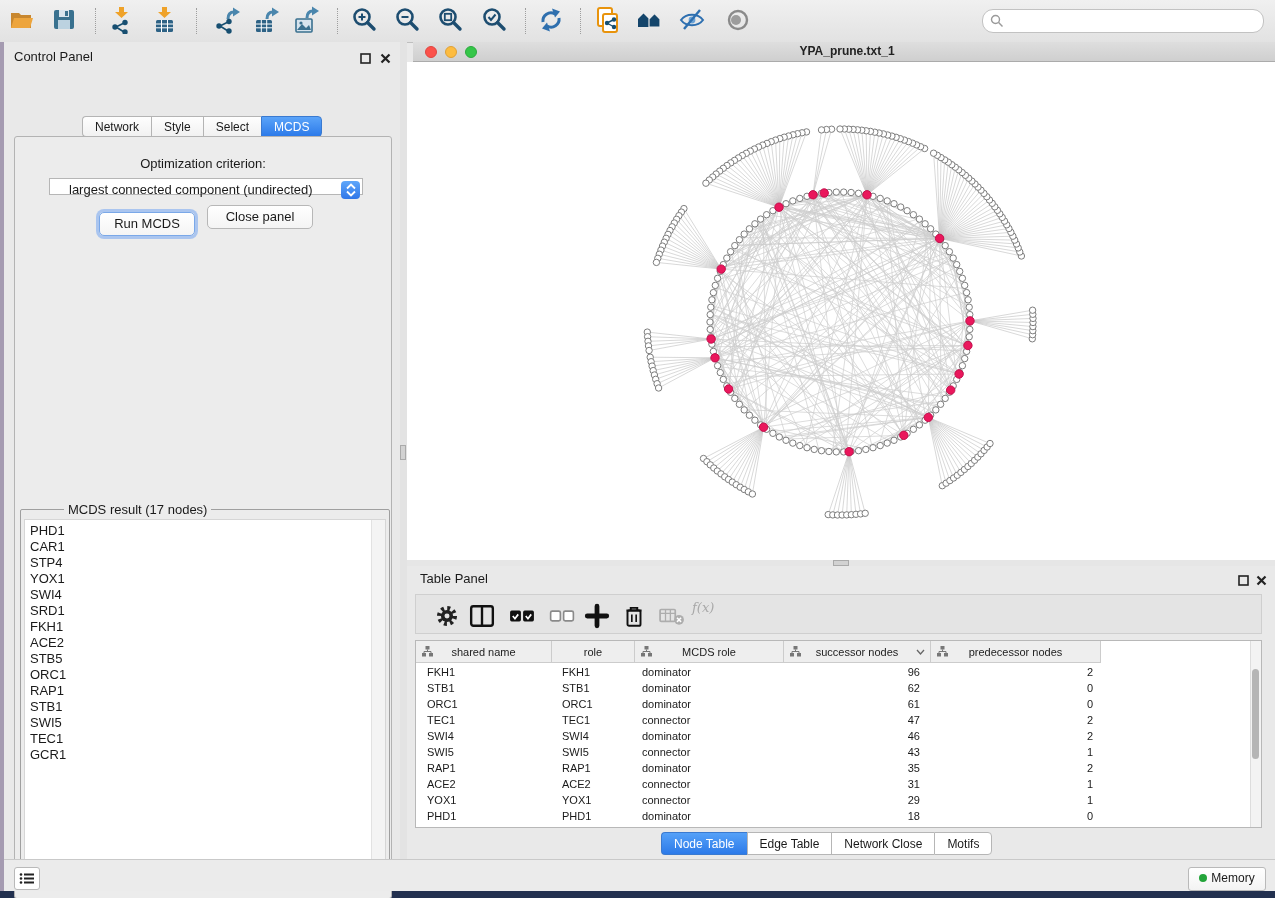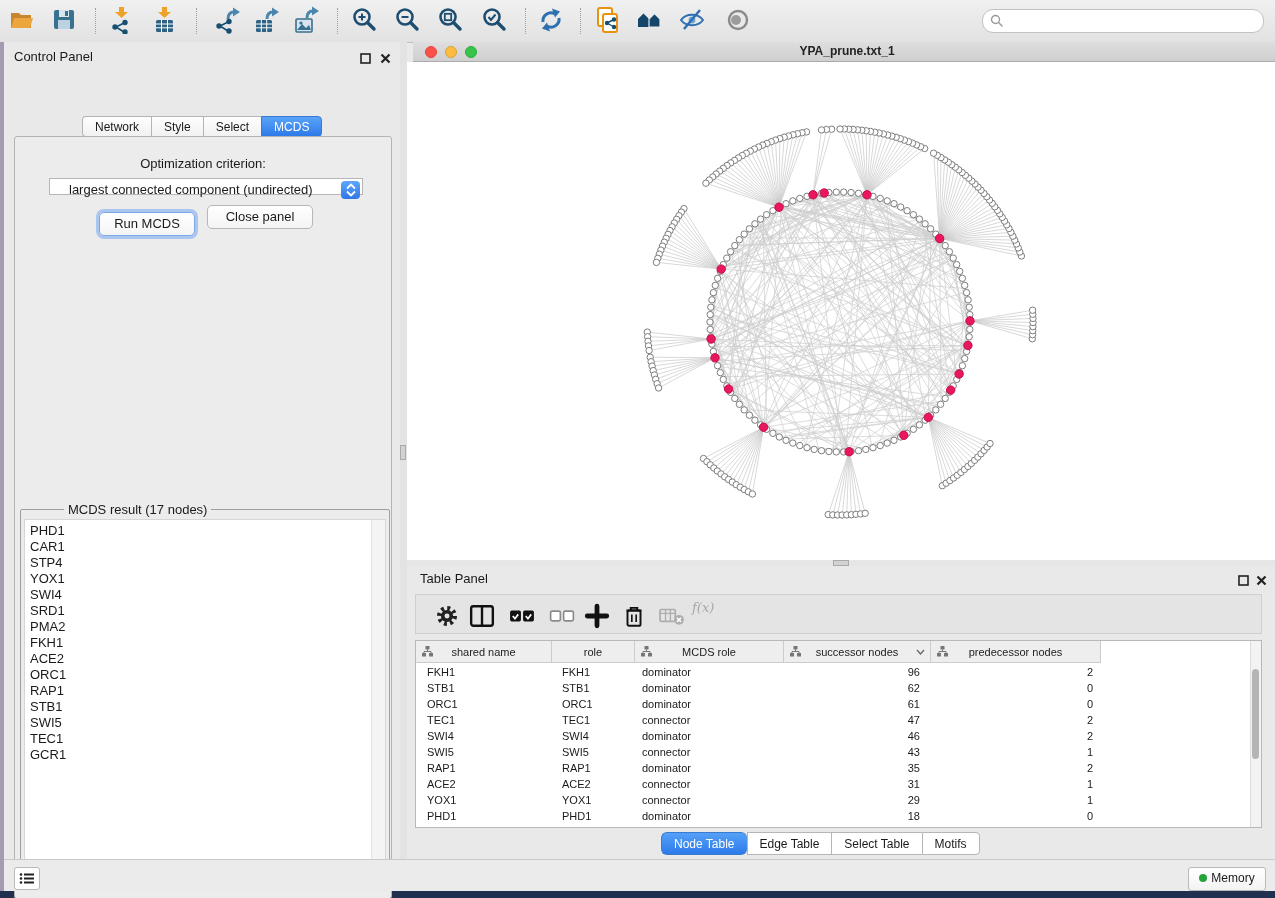--- a/index.html
+++ b/index.html
@@ -78,21 +78,21 @@
   .c2{width:149px;padding-left:7px;box-sizing:border-box;}
   .c3{width:147px;text-align:right;padding-right:11px;box-sizing:border-box;}
   .c4{width:170px;text-align:right;padding-right:8px;box-sizing:border-box;}
   #tbl-scroll{position:absolute;right:0;top:0;bottom:0;width:10px;background:#f3f3f3;border-left:1px solid #ddd;}
   #tbl-thumb{position:absolute;left:1px;top:28px;width:7px;height:90px;background:#b5b5b5;border-radius:4px;}
   #tp-tabs{position:absolute;left:254px;top:266px;height:23px;display:flex;}
   .btab{height:23px;line-height:23px;font-size:12px;padding:0 12px;background:#fff;border:1px solid #b6b6b6;
         border-right:none;box-sizing:border-box;}
   .btab:first-child{border-top-left-radius:4px;border-bottom-left-radius:4px;}
   .btab:last-child{border-right:1px solid #b6b6b6;border-top-right-radius:4px;border-bottom-right-radius:4px;}
-  .btab.active{background:linear-gradient(#55a1f8,#2c7ae9);color:#fff;border-color:#3a7ad0;border-radius:6px;}
+  .btab.active{background:linear-gradient(#55a1f8,#2c7ae9);color:#fff;border-color:#3a7ad0;}
   
   #statusbar{left:4px;top:859px;width:1271px;height:32px;background:#ebebeb;border-top:1px solid #c9c9c9;
              box-sizing:border-box;}
   #list-btn{position:absolute;left:10px;top:7px;width:24px;height:21px;background:#fff;border:1px solid #b9b9b9;
             border-radius:3px;}
   #mem-btn{position:absolute;right:9px;top:7px;width:76px;height:22px;background:linear-gradient(#fff,#f3f3f3);
            border:1px solid #b9b9b9;border-radius:3px;font-size:12px;text-align:center;line-height:20px;}
   #mem-dot{display:inline-block;width:8px;height:8px;border-radius:50%;background:#23a43a;margin-right:4px;}
   .fx{font-family:"DejaVu Serif",serif;font-style:italic;font-size:13px;color:#a8a8a8;}
 </style>
@@ -256,23 +256,23 @@
       <div id="mcds-group">
         <div id="mcds-group-label">MCDS result (17 nodes)</div>
         <div id="mcds-list-wrap">
           <div id="mcds-list">
               <div class="mitem">PHD1</div>
               <div class="mitem">CAR1</div>
               <div class="mitem">STP4</div>
               <div class="mitem">YOX1</div>
               <div class="mitem">SWI4</div>
               <div class="mitem">SRD1</div>
-              <div class="mitem">PMA2</div>
               <div class="mitem">FKH1</div>
               <div class="mitem">ACE2</div>
+              <div class="mitem">STB5</div>
               <div class="mitem">ORC1</div>
               <div class="mitem">RAP1</div>
               <div class="mitem">STB1</div>
               <div class="mitem">SWI5</div>
               <div class="mitem">TEC1</div>
               <div class="mitem">GCR1</div>
             </div>
           <div id="mcds-scroll"></div>
         </div>
       </div>
@@ -1195,21 +1195,21 @@
             <div class="c4">0</div>
   </div>
         </div>
       <div id="tbl-scroll">
           <div id="tbl-thumb"></div>
         </div>
     </div>
     <div id="tp-tabs">
       <div class="btab active">Node Table</div>
       <div class="btab">Edge Table</div>
-      <div class="btab">Select Table</div>
+      <div class="btab">Network Close</div>
       <div class="btab">Motifs</div>
     </div>
   </div>
 
   <div id="statusbar" class="abs">
     <div id="list-btn">
       <svg width="16" height="13" style="margin:4px 0 0 4px">
         <circle cx="2" cy="2.5" r="1.3" fill="#222"></circle>
           <rect x="5" y="1.5" width="10" height="2" fill="#222"></rect>
         <circle cx="2" cy="6.5" r="1.3" fill="#222"></circle>

